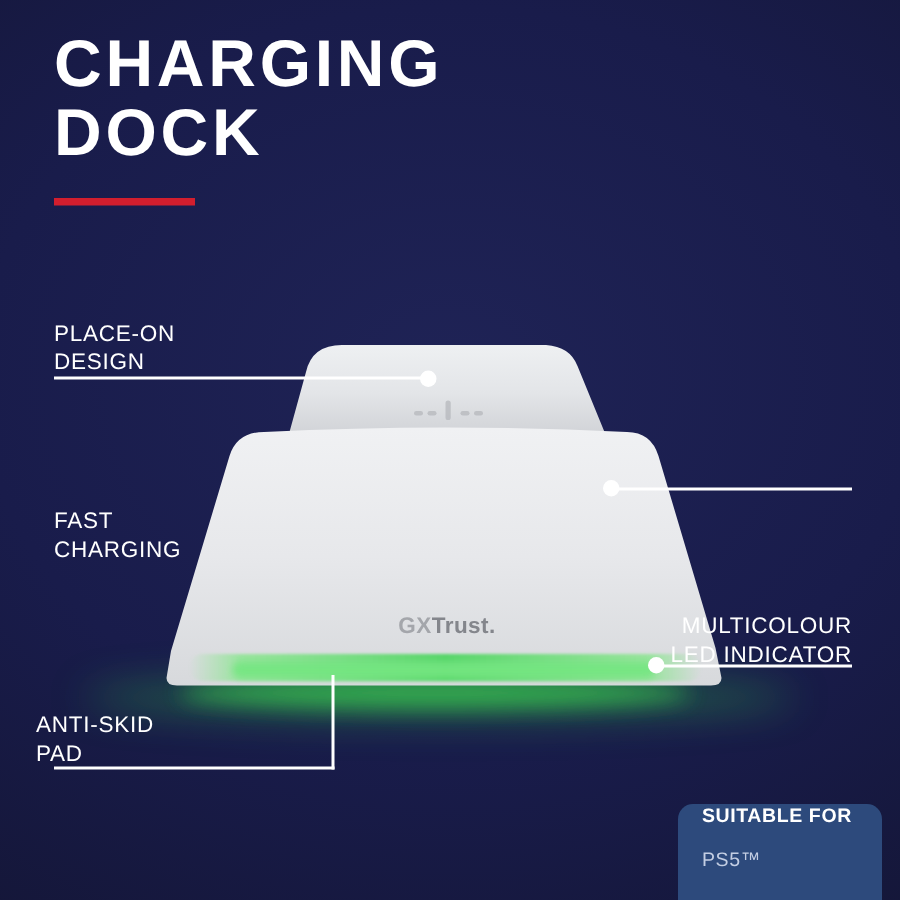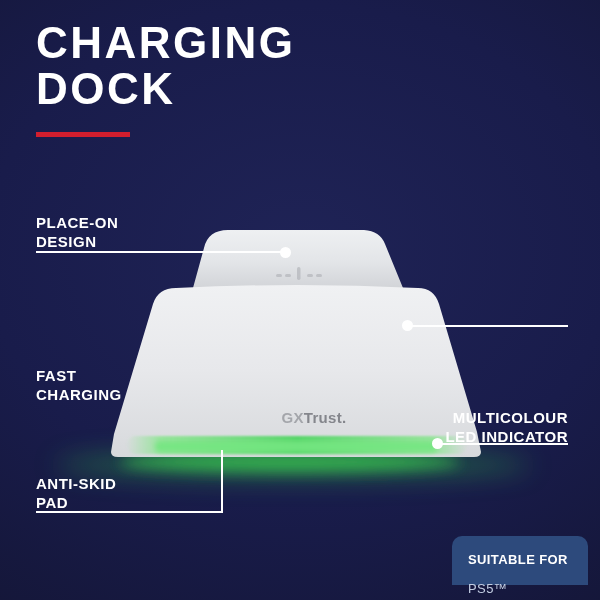--- a/index.html
+++ b/index.html
@@ -35,37 +35,37 @@
   }
   .dock-svg {
     position: absolute;
     left: 0;
     top: 0;
     width: 600px;
     height: 600px;
   }
   .brand-logo {
     position: absolute;
-    left: 268px;
+    left: 252px;
     top: 409px;
     width: 92px;
     text-align: center;
     font-size: 15px;
     letter-spacing: 0.3px;
     color: #a4a6ab;
     font-weight: 600;
   }
   .brand-logo .trust {
     color: #84868c;
     font-weight: 700;
   }
   .callout-label {
     position: absolute;
     color: #ffffff;
-    font-weight: 700;
+    font-weight: 400;
     font-size: 15px;
     line-height: 18.5px;
     letter-spacing: 0.5px;
     white-space: pre-line;
   }
   .callout-label.right { text-align: right; }
   .cline {
     position: absolute;
     background: #ffffff;
     height: 2px;
@@ -76,23 +76,23 @@
     width: 11px;
     height: 11px;
     border-radius: 50%;
     background: #ffffff;
   }
   .badge {
     position: absolute;
     left: 452px;
     top: 536px;
     width: 136px;
-    height: 49px;
+    height: 64px;
     box-sizing: border-box;
-    padding: 16px 0 0 16px;
+    padding: 0 0 0 16px;
     border-radius: 10px 10px 0 0;
     background: var(--badge-bg, #2d4a7c);
   }
   .badge-line1 {
     color: #ffffff;
     font-size: 13px;
     font-weight: 700;
     letter-spacing: 0.4px;
   }
   .badge-line2 {
@@ -172,29 +172,29 @@
   <div class="title-rule"></div>
 
   <div class="callout-label" style="left:36px; top:214px;">PLACE-ON
 DESIGN</div>
   <div class="cline" style="left:36px; top:251px; width:246px;"></div>
   <div class="cdot" style="left:280px; top:247px;"></div>
 
   <div class="cline" style="left:408px; top:325px; width:160px;"></div>
   <div class="cdot" style="left:402px; top:320px;"></div>
 
-  <div class="callout-label" style="left:36px; top:339px;margin-top:28px;">FAST
+  <div class="callout-label" style="left:36px; top:339px;">FAST
 CHARGING</div>
 
   <div class="callout-label right" style="right:32px; top:409px;">MULTICOLOUR
 LED INDICATOR</div>
   <div class="cline" style="left:437px; top:443px; width:131px;"></div>
   <div class="cdot" style="left:432px; top:438px;"></div>
 
-  <div class="callout-label" style="left:36px; top:475px;">ANTI-SKID
+  <div class="callout-label" style="left:24px; top:475px;">ANTI-SKID
 PAD</div>
   <div class="cline vert" style="left:221px; top:450px; height:63px;"></div>
   <div class="cline" style="left:36px; top:511px; width:187px;"></div>
 
   <div class="badge">
     <div class="badge-line1">SUITABLE FOR</div>
     <div class="badge-line2">PS5™</div>
   </div>
 
 </div>

